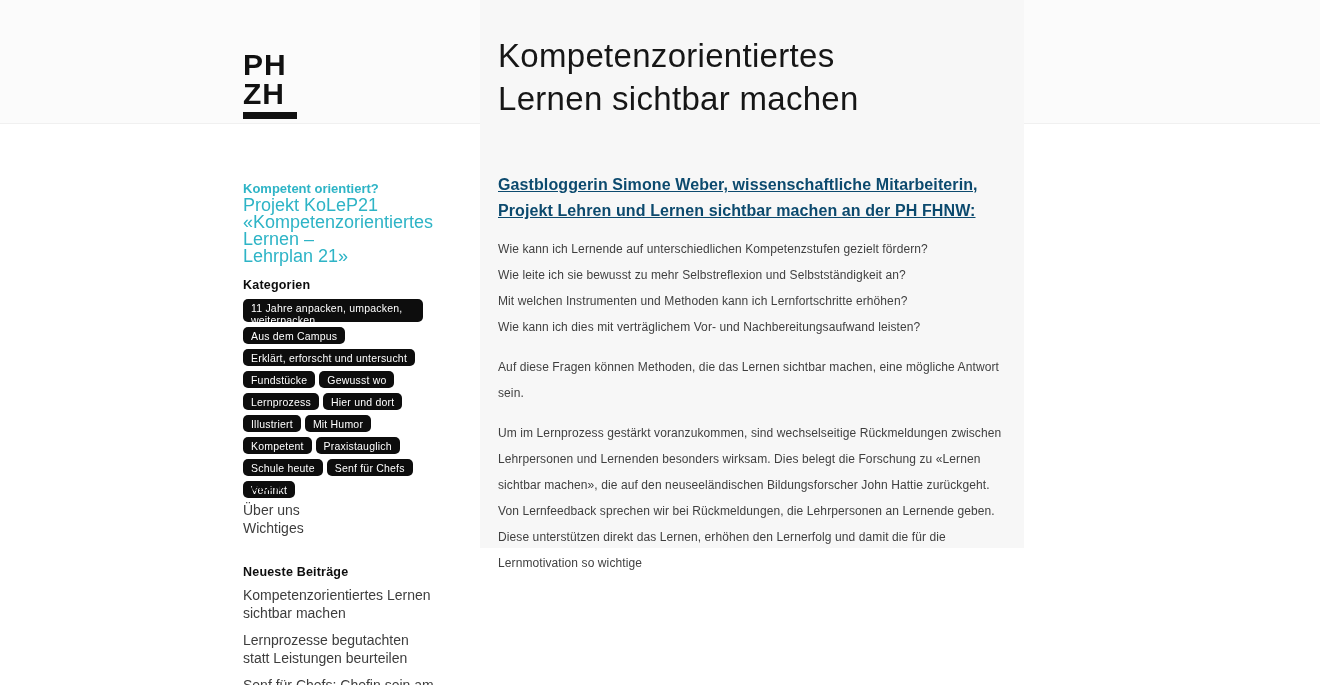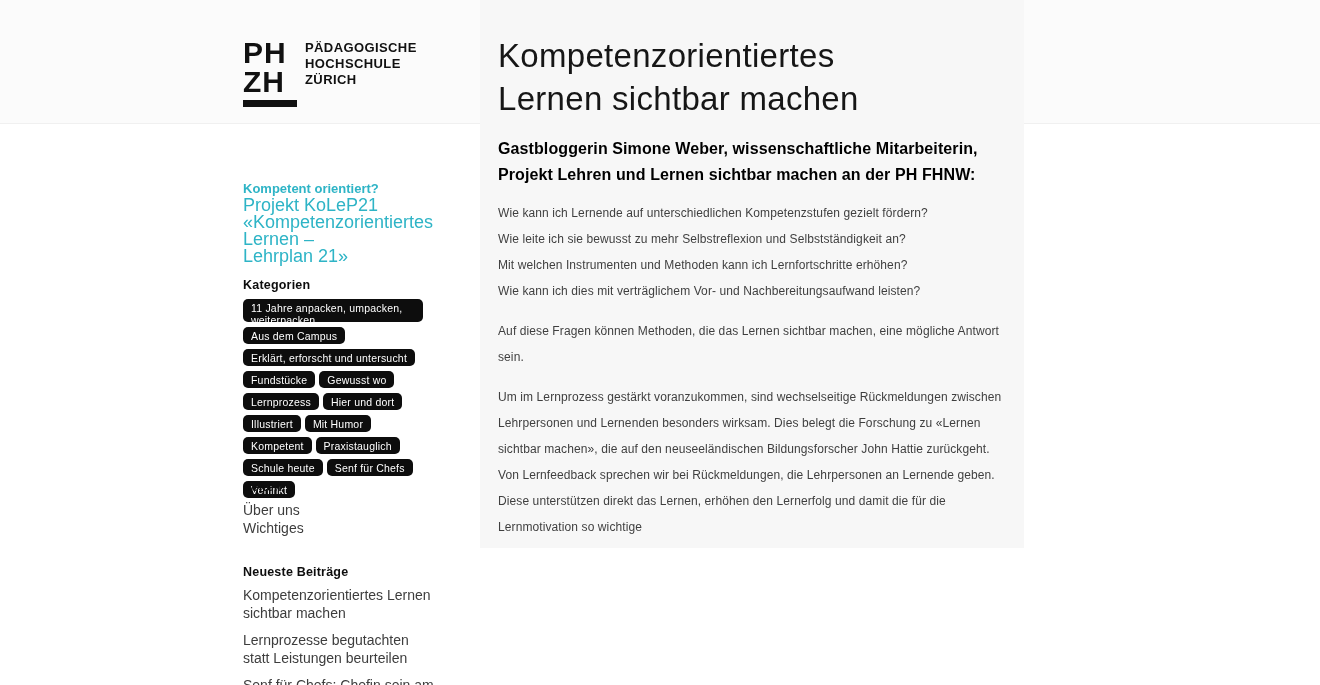--- a/index.html
+++ b/index.html
@@ -22,32 +22,32 @@
   .main-col {
     position: absolute; left: 480px; top: 0; width: 544px; height: 548px;
     background: #f7f7f7; z-index: 1;
     padding: 34px 16px 0 18px;
   }
   .article-title {
     font-size: 33px; line-height: 43px; font-weight: 400;
     letter-spacing: 0.3px; color: #161616;
   }
   .article-intro {
-    margin-top: 16px; font-weight: 700; font-size: 16px;
-    line-height: 26px; color: #000000; letter-spacing: 0.1px;
+    margin-top: 52px; font-weight: 700; font-size: 16px;
+    line-height: 26px; color: #0c4a6e; letter-spacing: 0.1px; text-decoration: underline;
   }
   .para { font-size: 12px; line-height: 26px; color: #3f3f3f; letter-spacing: 0.1px; }
   .para-questions { margin-top: 12px; }
   .para-answer    { margin-top: 14px; }
   .para-hattie    { margin-top: 14px; }
 
   
   .sidebar-block { position: absolute; left: 243px; width: 192px; z-index: 2; }
 
-  .logo { top: 38px; display: flex; gap: 6px; cursor: pointer; }
+  .logo { top: 50px; display: flex; gap: 18px; cursor: pointer; }
   .logo-monogram { width: 56px; color: #111; }
   .logo-letters { font-weight: 700; font-size: 30px; line-height: 29px; letter-spacing: 1px; }
   .logo-bar { width: 54px; height: 7px; background: #111; margin-top: 4px; }
   .logo-wordmark {
     font-weight: 700; font-size: 13px; line-height: 16px;
     letter-spacing: 0.4px; color: #111; padding-top: 2px;
   }
 
   .promo { top: 180px; cursor: pointer; }
   .promo-title { font-weight: 700; font-size: 13px; line-height: 17px; }
@@ -80,23 +80,20 @@
 <body>
 
 <div class="top-band"></div>
 
 <div class="sidebar-block logo">
   <div class="logo-monogram">
     <div class="logo-letters">PH</div>
     <div class="logo-letters">ZH</div>
     <div class="logo-bar"></div>
   </div>
-  <div class="logo-wordmark preline">PÄDAGOGISCHE
-HOCHSCHULE
-ZÜRICH</div>
 </div>
 
 <div class="sidebar-block promo" style="color:#2eb4c6;">
   <div class="promo-title">Kompetent orientiert?</div>
   <div class="promo-sub preline">Projekt KoLeP21
 «Kompetenzorientiertes Lernen –
 Lehrplan 21»</div>
 </div>
 
 <div class="sidebar-block categories">

